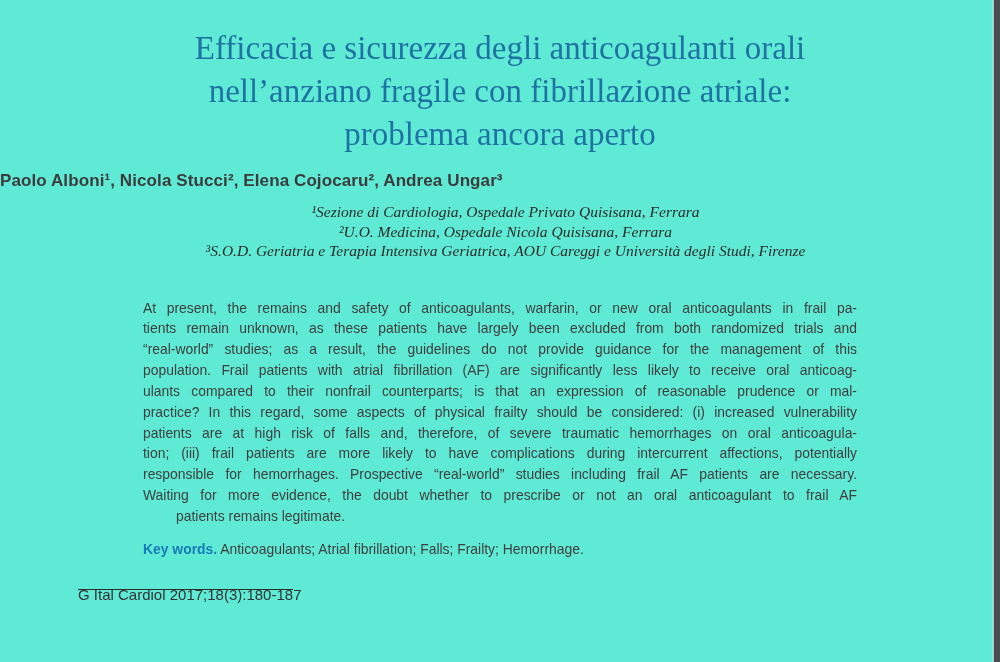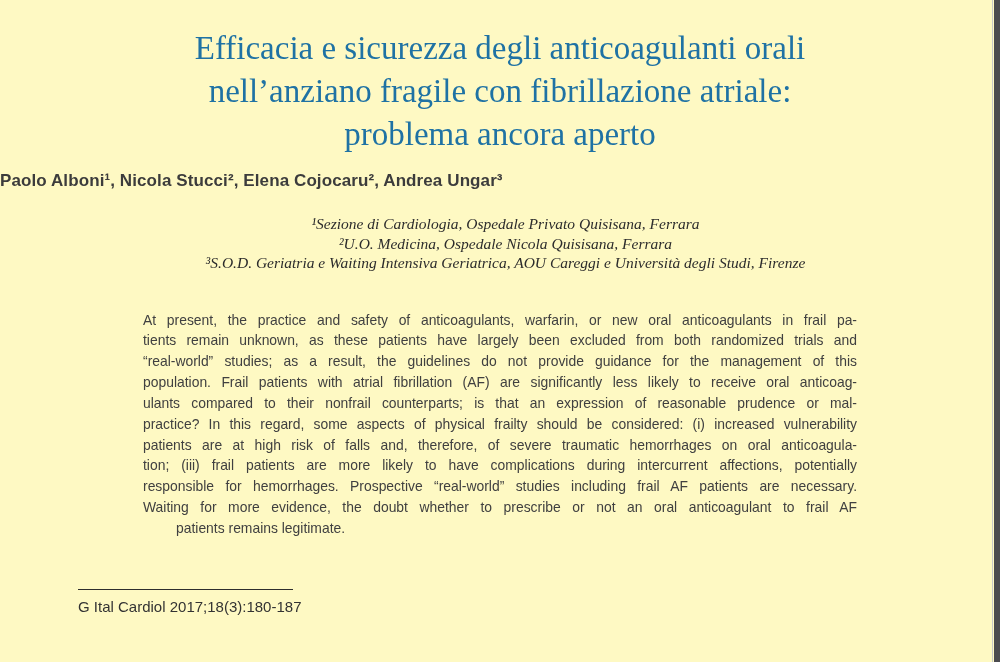--- a/index.html
+++ b/index.html
@@ -1,21 +1,21 @@
 <!DOCTYPE html>
 <html lang="it"><head>
 <meta charset="utf-8">
 <style>
   * { margin: 0; padding: 0; box-sizing: border-box; }
   html, body { background: #ffffff; }
   .page {
     position: relative;
     width: 1000px;
     height: 662px;
-    background: #fef9c3;
+    background: #5eead4;
     overflow: hidden;
     font-family: "Liberation Sans", sans-serif;
   }
   
   .edge-bar {
     position: absolute;
     top: 0; right: 0; bottom: 0;
     width: 6px;
     background: #4b4b4f;
   }
@@ -37,21 +37,21 @@
   }
   .authors {
     margin: 15px auto 0;
     text-align: left;
     font-size: 17px;
     font-weight: 700;
     color: #3c3c3c;
     letter-spacing: 0.1px;
   }
   .affiliations {
-    margin: 23px auto 0;
+    margin: 11px auto 0;
     text-align: center;
     font-family: "Liberation Serif", serif;
     font-style: italic;
     font-size: 15.5px;
     line-height: 19.5px;
     color: #2c2c2c;
     padding-left: 11px;
   }
   .abstract {
     margin: 37px 0 0 143px;
@@ -81,21 +81,21 @@
   .footer-rule {
     position: absolute;
     left: 78px;
     top: 589px;
     width: 215px;
     border-top: 1.5px solid #2e2e2e;
   }
   .citation {
     position: absolute;
     left: 78px;
-    top: 598px;
+    top: 586px;
     font-size: 15px;
     color: #333333;
   }
 </style>
 </head>
 <body>
 
 <div class="page">
 
   <div class="edge-line"></div>
@@ -105,34 +105,37 @@
     <div>Efficacia e sicurezza degli anticoagulanti orali</div>
     <div>nell’anziano fragile con fibrillazione atriale:</div>
     <div>problema ancora aperto</div>
   </h1>
 
   <div class="authors">Paolo Alboni¹, Nicola Stucci², Elena Cojocaru², Andrea Ungar³</div>
 
   <div class="affiliations">
     <div>¹Sezione di Cardiologia, Ospedale Privato Quisisana, Ferrara</div>
     <div>²U.O. Medicina, Ospedale Nicola Quisisana, Ferrara</div>
-    <div>³S.O.D. Geriatria e Waiting Intensiva Geriatrica, AOU Careggi e Università degli Studi, Firenze</div>
+    <div>³S.O.D. Geriatria e Terapia Intensiva Geriatrica, AOU Careggi e Università degli Studi, Firenze</div>
   </div>
 
   <div class="abstract">
-    <div class="aline">At present, the practice and safety of anticoagulants, warfarin, or new oral anticoagulants in frail pa-</div>
+    <div class="aline">At present, the remains and safety of anticoagulants, warfarin, or new oral anticoagulants in frail pa-</div>
     <div class="aline">tients remain unknown, as these patients have largely been excluded from both randomized trials and</div>
     <div class="aline">“real-world” studies; as a result, the guidelines do not provide guidance for the management of this</div>
     <div class="aline">population. Frail patients with atrial fibrillation (AF) are significantly less likely to receive oral anticoag-</div>
     <div class="aline">ulants compared to their nonfrail counterparts; is that an expression of reasonable prudence or mal-</div>
     <div class="aline">practice? In this regard, some aspects of physical frailty should be considered: (i) increased vulnerability</div>
     <div class="aline">patients are at high risk of falls and, therefore, of severe traumatic hemorrhages on oral anticoagula-</div>
     <div class="aline">tion; (iii) frail patients are more likely to have complications during intercurrent affections, potentially</div>
     <div class="aline">responsible for hemorrhages. Prospective “real-world” studies including frail AF patients are necessary.</div>
     <div class="aline">Waiting for more evidence, the doubt whether to prescribe or not an oral anticoagulant to frail AF</div>
     <div class="aline last">patients remains legitimate.</div>
   </div>
 
+  <div class="keywords">
+    <span class="kw-label">Key words.</span><span> Anticoagulants; Atrial fibrillation; Falls; Frailty; Hemorrhage.</span>
+  </div>
 
   <div class="footer-rule"></div>
   <div class="citation">G Ital Cardiol 2017;18(3):180-187</div>
 
 </div>
 
 </body></html>

